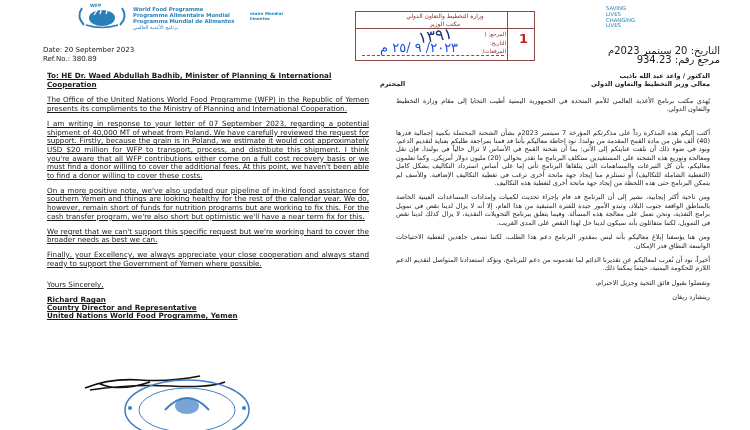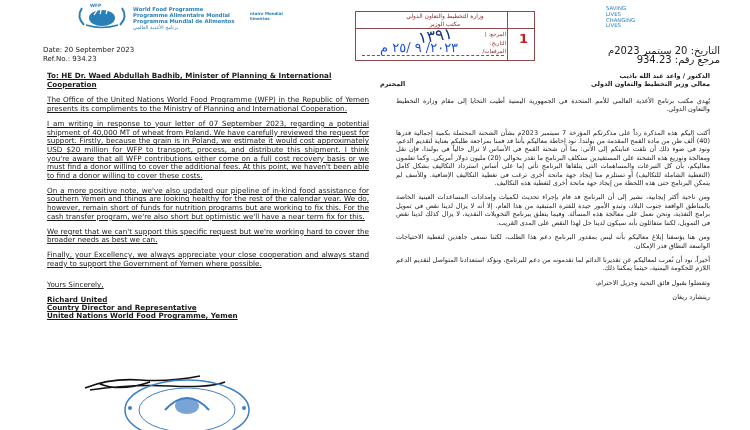--- a/index.html
+++ b/index.html
@@ -95,36 +95,36 @@
 
 <div id="slogan" class="abs">
   <div>SAVING</div>
   <div>LIVES</div>
   <div>CHANGING</div>
   <div>LIVES</div>
 </div>
 
 <div id="date-en" class="abs">
   <div>Date: 20 September 2023</div>
-  <div>Ref.No.: 934.23</div>
+  <div>Ref.No.: 380.89</div>
 </div>
 <div id="date-ar" class="abs">
   <div>التاريخ: 20 سبتمبر 2023م</div>
   <div>مرجع رقم: 934.23</div>
 </div>
 
 <div id="en-body" class="abs">
   <p class="to">To:  HE Dr. Waed Abdullah Badhib, Minister of Planning &amp; International Cooperation</p>
   <p>The Office of the United Nations World Food Programme (WFP) in the Republic of Yemen presents its compliments to the Ministry of Planning and International Cooperation.</p>
   <p>I am writing in response to your letter of 07 September 2023, regarding a potential shipment of 40,000 MT of wheat from Poland. We have carefully reviewed the request for support.  Firstly, because the grain is in Poland, we estimate it would cost approximately USD $20 million for WFP to transport, process, and distribute this shipment. I think you're aware that all WFP contributions either come on a full cost recovery basis or we must find a donor willing to cover the additional fees.  At this point, we haven't been able to find a donor willing to cover these costs.</p>
   <p>On a more positive note, we've also updated our pipeline of in-kind food assistance for southern Yemen and things are looking healthy for the rest of the calendar year.  We do, however, remain short of funds for nutrition programs but are working to fix this. For the cash transfer program, we're also short but optimistic we'll have a near term fix for this.</p>
   <p>We regret that we can't support this specific request but we're working hard to cover the broader needs as best we can.</p>
   <p>Finally, your Excellency, we always appreciate your close cooperation and always stand ready to support the Government of Yemen where possible.</p>
   <p class="closing">Yours Sincerely,</p>
-  <p class="sig">Richard United</p>
+  <p class="sig">Richard Ragan</p>
   <p class="sig">Country Director and Representative</p>
   <p class="sig">United Nations World Food Programme, Yemen</p>
 </div>
 
 <svg id="scribble" class="abs" viewBox="0 0 150 24">
   <path d="M5 18 Q30 8 60 10 T120 6 M10 20 Q50 14 90 16 T145 12 M20 14 Q40 22 70 12" stroke="#111" stroke-width="1.6" fill="none"></path>
 </svg>
 
 <svg id="seal" class="abs" viewBox="0 0 135 60">
   <ellipse cx="67" cy="38" rx="62" ry="30" fill="none" stroke="#3f7fc4" stroke-width="1.5"></ellipse>

